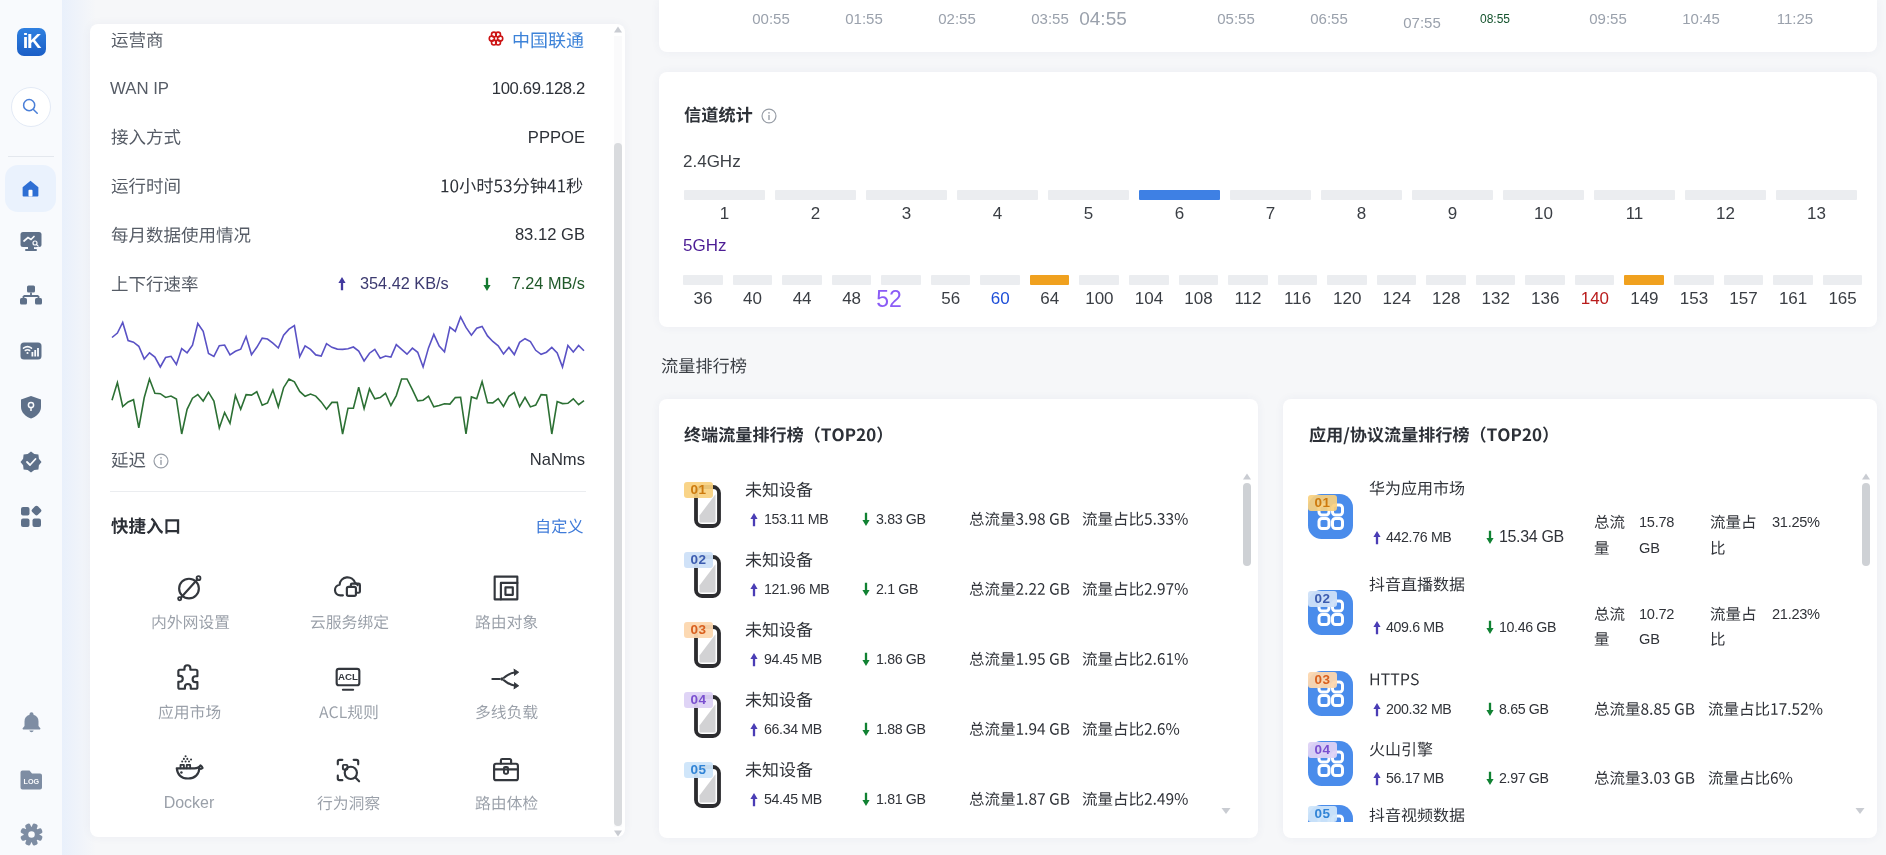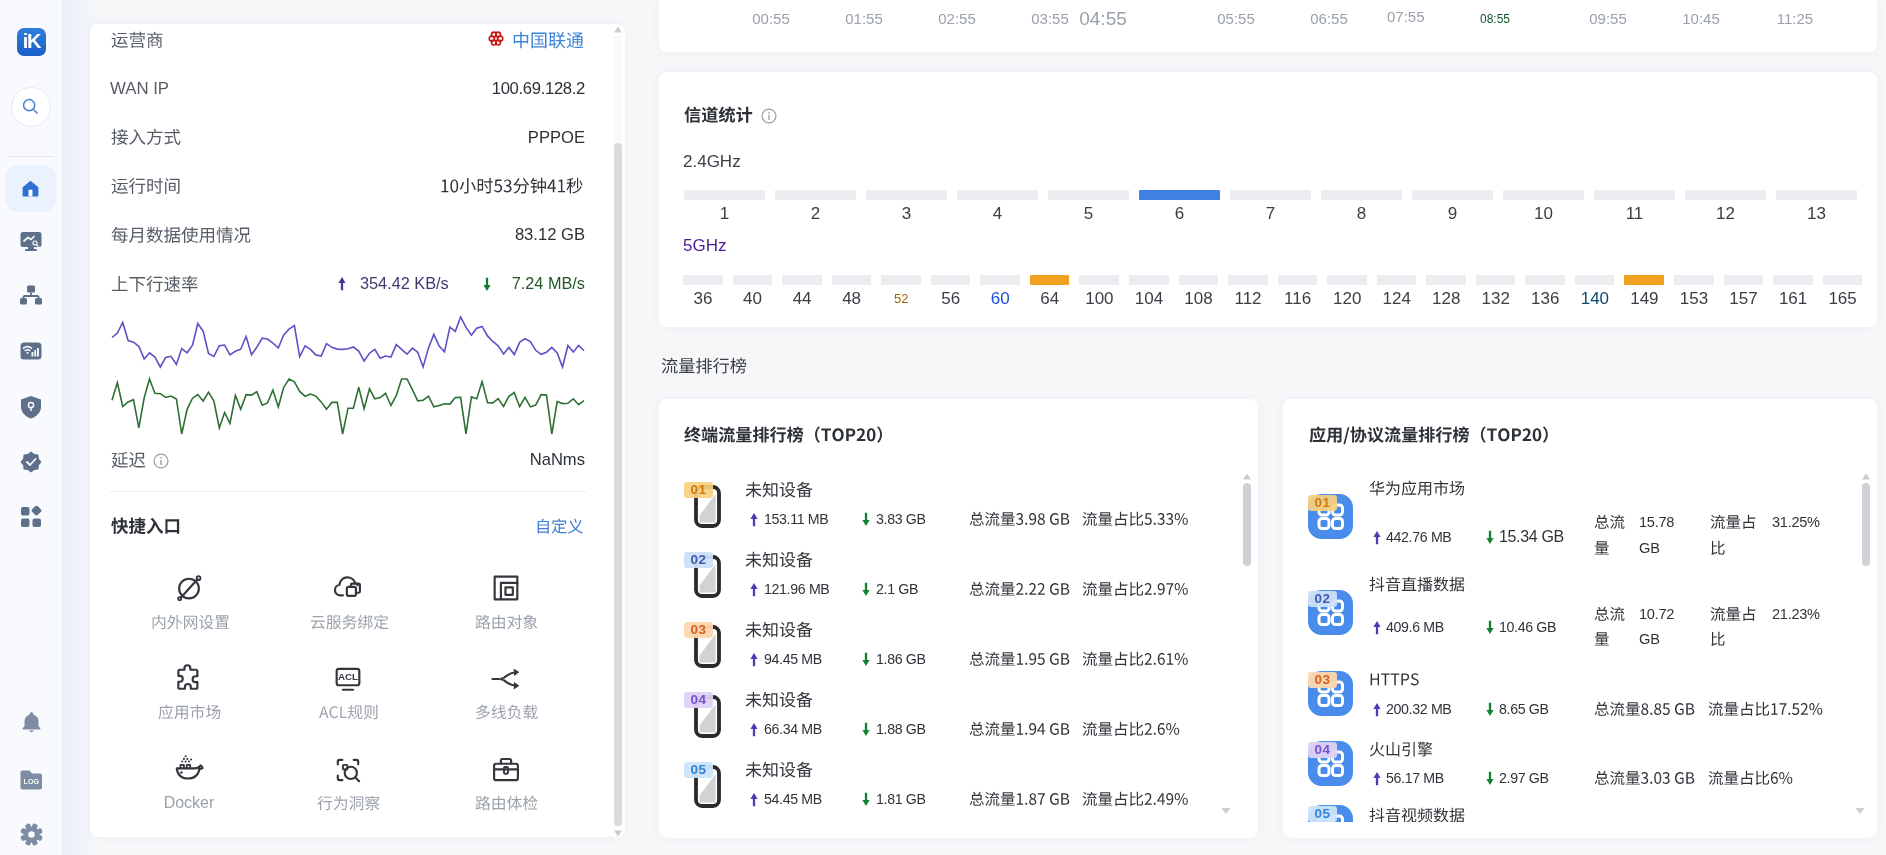--- a/index.html
+++ b/index.html
@@ -272,21 +272,21 @@
     <path d="M5 7.5 L9 1.5 H1 Z" fill="#c9ccd2"></path>
   </svg>
 <div style="position:absolute;left:659px;top:0;width:1218px;height:52px;background:#fff;border-radius:0 0 8px 8px;box-shadow:0 0 10px rgba(60,80,120,.055)"></div>
 <div style="position:absolute;left:736px;top:10px;width:70px;text-align:center;font-size:15px;color:#9aa1ac;line-height:18px">00:55</div>
 <div style="position:absolute;left:829px;top:10px;width:70px;text-align:center;font-size:15px;color:#9aa1ac;line-height:18px">01:55</div>
 <div style="position:absolute;left:922px;top:10px;width:70px;text-align:center;font-size:15px;color:#9aa1ac;line-height:18px">02:55</div>
 <div style="position:absolute;left:1015px;top:10px;width:70px;text-align:center;font-size:15px;color:#9aa1ac;line-height:18px">03:55</div>
 <div style="position:absolute;left:1068px;top:10px;width:70px;text-align:center;font-size:19px;color:#9aa1ac;line-height:18px">04:55</div>
 <div style="position:absolute;left:1201px;top:10px;width:70px;text-align:center;font-size:15px;color:#9aa1ac;line-height:18px">05:55</div>
 <div style="position:absolute;left:1294px;top:10px;width:70px;text-align:center;font-size:15px;color:#9aa1ac;line-height:18px">06:55</div>
-<div style="position:absolute;left:1387px;top:8px;width:70px;font-size:15px;color:#9aa1ac;line-height:18px">07:55</div>
+<div style="position:absolute;left:1387px;top:14px;width:70px;text-align:center;font-size:15px;color:#9aa1ac;line-height:18px">07:55</div>
 <div style="position:absolute;left:1480px;top:10px;width:70px;text-align:left;font-size:12px;color:#14532d;line-height:18px">08:55</div>
 <div style="position:absolute;left:1573px;top:10px;width:70px;text-align:center;font-size:15px;color:#9aa1ac;line-height:18px">09:55</div>
 <div style="position:absolute;left:1666px;top:10px;width:70px;text-align:center;font-size:15px;color:#9aa1ac;line-height:18px">10:45</div>
 <div style="position:absolute;left:1760px;top:10px;width:70px;text-align:center;font-size:15px;color:#9aa1ac;line-height:18px">11:25</div>
 <div class="card" style="left:659px;top:72px;width:1218px;height:255px"></div>
 <svg style="position:absolute;left:683px;top:106.1px;overflow:visible" width="71" height="22" viewBox="0 0 71 22">
     <g transform="translate(1,15.2)">
       <path d="M6.6 -9.3V-7.7H15.3V-9.3ZM6.6 -6.8V-5.2H15.3V-6.8ZM6.3 -4.2V1.5H8.1V1.0H13.7V1.5H15.5V-4.2ZM8.1 -0.7V-2.6H13.7V-0.7ZM9.3 -14.0C9.6 -13.4 10.1 -12.5 10.3 -11.9H5.4V-10.3H16.5V-11.9H11.3L12.3 -12.4C12.0 -13.0 11.5 -13.9 11.0 -14.7ZM4.0 -14.6C3.2 -12.1 1.9 -9.6 0.4 -8.1C0.7 -7.6 1.3 -6.5 1.5 -6.1C1.9 -6.5 2.3 -7.1 2.7 -7.7V1.6H4.6V-11.0C5.1 -12.0 5.5 -13.0 5.9 -14.0Z M18.0 -13.0C18.8 -12.1 19.9 -10.8 20.3 -10.0L22.1 -11.1C21.6 -12.0 20.4 -13.1 19.6 -14.0ZM25.6 -6.2H30.3V-5.2H25.6ZM25.6 -3.9H30.3V-3.0H25.6ZM25.6 -8.4H30.3V-7.5H25.6ZM23.7 -9.9V-1.5H32.3V-9.9H28.4L28.9 -10.9H33.6V-12.6H30.8L31.9 -14.1L29.9 -14.6C29.6 -14.0 29.2 -13.2 28.8 -12.6H26.1L26.9 -12.9C26.7 -13.5 26.2 -14.2 25.8 -14.8L24.1 -14.0C24.4 -13.6 24.7 -13.0 24.9 -12.6H22.6V-10.9H26.7L26.5 -9.9ZM22.0 -8.4H18.0V-6.5H20.0V-1.8C19.3 -1.5 18.4 -0.9 17.6 -0.1L18.9 1.6C19.7 0.6 20.5 -0.4 21.1 -0.4C21.6 -0.4 22.1 0.1 22.9 0.5C24.2 1.1 25.7 1.3 27.8 1.3C29.5 1.3 32.2 1.2 33.4 1.2C33.4 0.6 33.7 -0.3 33.9 -0.8C32.3 -0.6 29.6 -0.5 27.9 -0.5C26.0 -0.5 24.4 -0.6 23.3 -1.2C22.7 -1.4 22.3 -1.7 22.0 -1.9Z M46.1 -5.9V-1.1C46.1 0.7 46.5 1.3 48.0 1.3C48.3 1.3 48.9 1.3 49.2 1.3C50.5 1.3 51.0 0.5 51.1 -2.2C50.6 -2.4 49.8 -2.7 49.4 -3.1C49.3 -0.9 49.3 -0.5 49.0 -0.5C48.9 -0.5 48.5 -0.5 48.4 -0.5C48.2 -0.5 48.1 -0.5 48.1 -1.1V-5.9ZM42.9 -5.9C42.8 -3.0 42.5 -1.2 39.9 -0.1C40.4 0.3 40.9 1.1 41.2 1.6C44.3 0.2 44.8 -2.3 44.9 -5.9ZM35.0 -1.2 35.5 0.9C37.1 0.2 39.3 -0.6 41.2 -1.4L40.8 -3.2C38.7 -2.4 36.4 -1.6 35.0 -1.2ZM44.4 -14.2C44.6 -13.6 44.9 -12.9 45.1 -12.4H41.2V-10.5H43.9C43.2 -9.6 42.4 -8.5 42.1 -8.2C41.7 -7.9 41.2 -7.7 40.8 -7.6C41.0 -7.2 41.3 -6.1 41.4 -5.6C42.0 -5.9 42.8 -6.0 48.7 -6.6C49.0 -6.2 49.2 -5.8 49.3 -5.4L51.0 -6.3C50.6 -7.4 49.5 -9.0 48.6 -10.2L47.0 -9.4C47.2 -9.1 47.5 -8.7 47.8 -8.2L44.4 -7.9C45.0 -8.7 45.7 -9.7 46.4 -10.5H50.8V-12.4H46.1L47.2 -12.7C47.0 -13.2 46.6 -14.1 46.3 -14.7ZM35.4 -7.1C35.7 -7.2 36.1 -7.3 37.5 -7.5C36.9 -6.8 36.5 -6.2 36.3 -5.9C35.7 -5.3 35.3 -4.9 34.9 -4.8C35.1 -4.3 35.4 -3.3 35.6 -2.9C36.0 -3.2 36.7 -3.4 40.9 -4.4C40.8 -4.8 40.8 -5.6 40.8 -6.2L38.4 -5.7C39.5 -7.0 40.6 -8.6 41.4 -10.1L39.6 -11.2C39.3 -10.6 39.0 -10.0 38.6 -9.4L37.4 -9.3C38.4 -10.6 39.3 -12.3 39.9 -13.8L37.8 -14.8C37.2 -12.8 36.1 -10.7 35.8 -10.2C35.4 -9.6 35.1 -9.3 34.7 -9.2C35.0 -8.6 35.3 -7.5 35.4 -7.1Z M53.6 -13.1C54.6 -12.3 55.8 -11.1 56.4 -10.4L57.8 -11.9C57.2 -12.6 55.8 -13.7 54.9 -14.4ZM52.3 -9.3V-7.3H54.8V-2.1C54.8 -1.3 54.2 -0.7 53.8 -0.5C54.2 -0.0 54.7 0.9 54.8 1.5C55.2 1.0 55.8 0.6 59.3 -2.0C59.1 -2.4 58.7 -3.3 58.6 -3.9L56.9 -2.6V-9.3ZM62.0 -14.5V-9.2H57.9V-7.0H62.0V1.5H64.3V-7.0H68.2V-9.2H64.3V-14.5Z" fill="#2e3238"></path>
     </g>
   </svg>
@@ -325,21 +325,21 @@
 <div style="position:absolute;left:683px;top:233.8px;font-size:17px;font-weight:400;color:#4c1d95;line-height:24.6px;letter-spacing:normal;white-space:nowrap">5GHz</div>
 <div style="position:absolute;left:683.0px;top:275px;width:39.5px;height:10px;background:#ebedf0;border-radius:1px"></div>
 <div style="position:absolute;left:678.0px;top:289px;width:50px;text-align:center;font-size:17px;color:#3a3e44;line-height:20px">36</div>
 <div style="position:absolute;left:732.5px;top:275px;width:39.5px;height:10px;background:#ebedf0;border-radius:1px"></div>
 <div style="position:absolute;left:727.5px;top:289px;width:50px;text-align:center;font-size:17px;color:#3a3e44;line-height:20px">40</div>
 <div style="position:absolute;left:782.1px;top:275px;width:39.5px;height:10px;background:#ebedf0;border-radius:1px"></div>
 <div style="position:absolute;left:777.1px;top:289px;width:50px;text-align:center;font-size:17px;color:#3a3e44;line-height:20px">44</div>
 <div style="position:absolute;left:831.6px;top:275px;width:39.5px;height:10px;background:#ebedf0;border-radius:1px"></div>
 <div style="position:absolute;left:826.6px;top:289px;width:50px;text-align:center;font-size:17px;color:#3a3e44;line-height:20px">48</div>
 <div style="position:absolute;left:881.2px;top:275px;width:39.5px;height:10px;background:#ebedf0;border-radius:1px"></div>
-<div style="position:absolute;left:876.2px;top:289px;width:50px;text-align:center;font-size:13px;color:#a16207;line-height:20px">52</div>
+<div style="position:absolute;left:876.2px;top:289px;width:50px;text-align:left;font-size:23px;color:#8b5cf6;line-height:20px">52</div>
 <div style="position:absolute;left:930.8px;top:275px;width:39.5px;height:10px;background:#ebedf0;border-radius:1px"></div>
 <div style="position:absolute;left:925.8px;top:289px;width:50px;text-align:center;font-size:17px;color:#3a3e44;line-height:20px">56</div>
 <div style="position:absolute;left:980.3px;top:275px;width:39.5px;height:10px;background:#ebedf0;border-radius:1px"></div>
 <div style="position:absolute;left:975.3px;top:289px;width:50px;text-align:center;font-size:17px;color:#1d4ed8;line-height:20px">60</div>
 <div style="position:absolute;left:1029.8px;top:275px;width:39.5px;height:10px;background:#f0a11f;border-radius:1px"></div>
 <div style="position:absolute;left:1024.8px;top:289px;width:50px;text-align:center;font-size:17px;color:#3a3e44;line-height:20px">64</div>
 <div style="position:absolute;left:1079.4px;top:275px;width:39.5px;height:10px;background:#ebedf0;border-radius:1px"></div>
 <div style="position:absolute;left:1074.4px;top:289px;width:50px;text-align:center;font-size:17px;color:#3a3e44;line-height:20px">100</div>
 <div style="position:absolute;left:1129.0px;top:275px;width:39.5px;height:10px;background:#ebedf0;border-radius:1px"></div>
 <div style="position:absolute;left:1124.0px;top:289px;width:50px;text-align:center;font-size:17px;color:#3a3e44;line-height:20px">104</div>
@@ -353,21 +353,21 @@
 <div style="position:absolute;left:1322.2px;top:289px;width:50px;text-align:center;font-size:17px;color:#3a3e44;line-height:20px">120</div>
 <div style="position:absolute;left:1376.7px;top:275px;width:39.5px;height:10px;background:#ebedf0;border-radius:1px"></div>
 <div style="position:absolute;left:1371.7px;top:289px;width:50px;text-align:center;font-size:17px;color:#3a3e44;line-height:20px">124</div>
 <div style="position:absolute;left:1426.2px;top:275px;width:39.5px;height:10px;background:#ebedf0;border-radius:1px"></div>
 <div style="position:absolute;left:1421.2px;top:289px;width:50px;text-align:center;font-size:17px;color:#3a3e44;line-height:20px">128</div>
 <div style="position:absolute;left:1475.8px;top:275px;width:39.5px;height:10px;background:#ebedf0;border-radius:1px"></div>
 <div style="position:absolute;left:1470.8px;top:289px;width:50px;text-align:center;font-size:17px;color:#3a3e44;line-height:20px">132</div>
 <div style="position:absolute;left:1525.3px;top:275px;width:39.5px;height:10px;background:#ebedf0;border-radius:1px"></div>
 <div style="position:absolute;left:1520.3px;top:289px;width:50px;text-align:center;font-size:17px;color:#3a3e44;line-height:20px">136</div>
 <div style="position:absolute;left:1574.9px;top:275px;width:39.5px;height:10px;background:#ebedf0;border-radius:1px"></div>
-<div style="position:absolute;left:1569.9px;top:289px;width:50px;text-align:center;font-size:17px;color:#0c4a6e;line-height:20px">140</div>
+<div style="position:absolute;left:1569.9px;top:289px;width:50px;text-align:center;font-size:17px;color:#b91c1c;line-height:20px">140</div>
 <div style="position:absolute;left:1624.4px;top:275px;width:39.5px;height:10px;background:#f0a11f;border-radius:1px"></div>
 <div style="position:absolute;left:1619.4px;top:289px;width:50px;text-align:center;font-size:17px;color:#3a3e44;line-height:20px">149</div>
 <div style="position:absolute;left:1674.0px;top:275px;width:39.5px;height:10px;background:#ebedf0;border-radius:1px"></div>
 <div style="position:absolute;left:1669.0px;top:289px;width:50px;text-align:center;font-size:17px;color:#3a3e44;line-height:20px">153</div>
 <div style="position:absolute;left:1723.5px;top:275px;width:39.5px;height:10px;background:#ebedf0;border-radius:1px"></div>
 <div style="position:absolute;left:1718.5px;top:289px;width:50px;text-align:center;font-size:17px;color:#3a3e44;line-height:20px">157</div>
 <div style="position:absolute;left:1773.1px;top:275px;width:39.5px;height:10px;background:#ebedf0;border-radius:1px"></div>
 <div style="position:absolute;left:1768.1px;top:289px;width:50px;text-align:center;font-size:17px;color:#3a3e44;line-height:20px">161</div>
 <div style="position:absolute;left:1822.6px;top:275px;width:39.5px;height:10px;background:#ebedf0;border-radius:1px"></div>
 <div style="position:absolute;left:1817.6px;top:289px;width:50px;text-align:center;font-size:17px;color:#3a3e44;line-height:20px">165</div>

